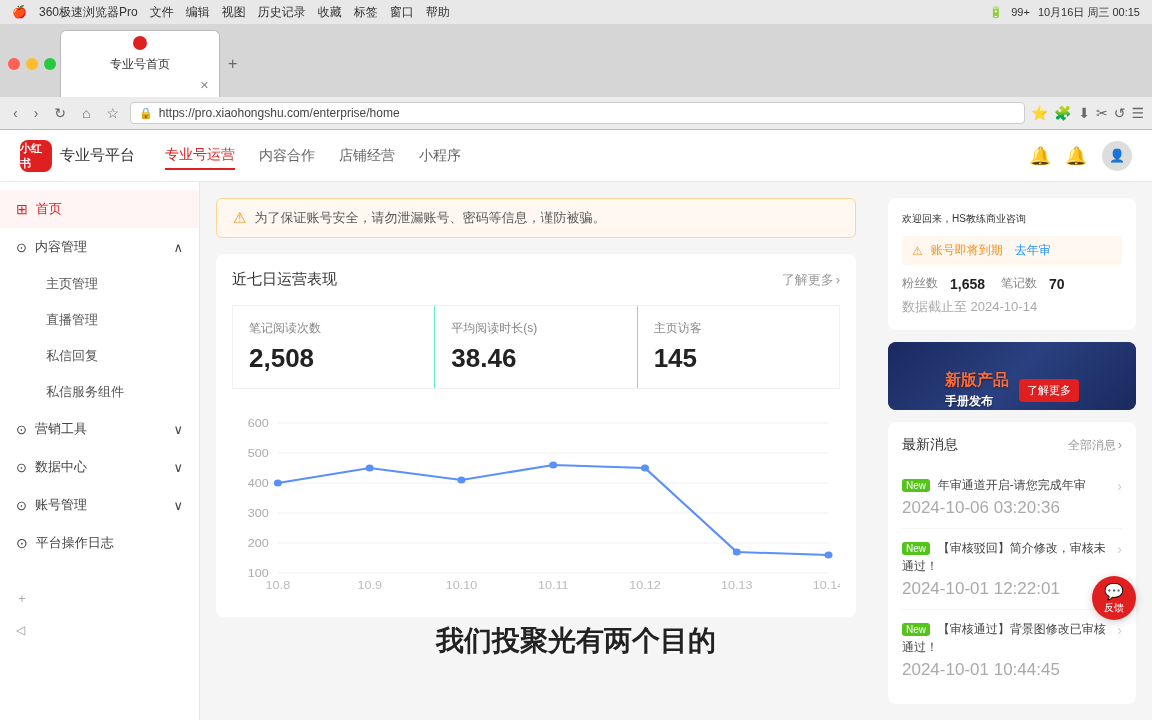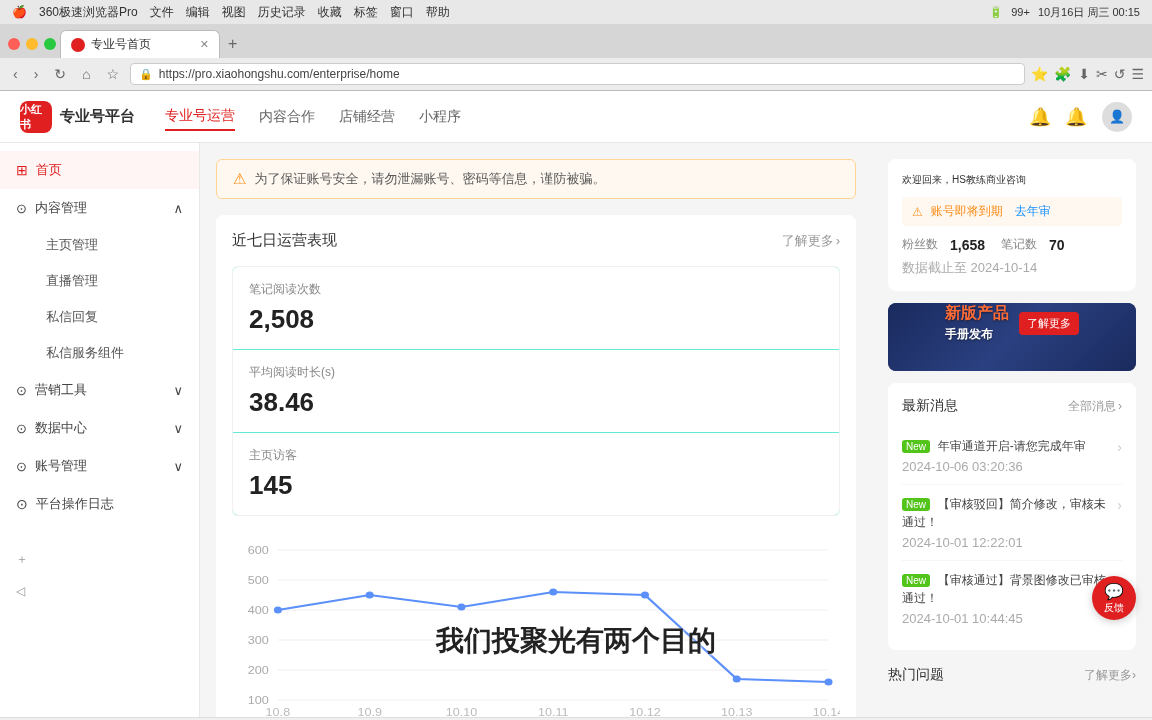--- a/index.html
+++ b/index.html
@@ -34,20 +34,21 @@
       background: #f0f0f0;
       border-radius: 6px 6px 0 0;
       padding: 5px 10px;
       font-size: 12px;
       display: flex;
       align-items: center;
       gap: 6px;
       min-width: 160px;
       border: 1px solid #bbb;
       border-bottom: none;
+      flex-direction: column;
     }
     .browser-tab.active { background: #fff; }
     .tab-favicon { width: 14px; height: 14px; background: #e02020; border-radius: 50%; display: inline-block; }
     .tab-close { margin-left: auto; color: #888; cursor: pointer; font-size: 11px; }
     .tab-new { background: none; border: none; font-size: 16px; color: #666; cursor: pointer; padding: 0 4px; }
 
     .browser-nav {
       background: #ececec;
       padding: 5px 8px;
       display: flex;
@@ -92,21 +93,21 @@
       border-radius: 8px;
       width: 32px;
       height: 32px;
       display: flex;
       align-items: center;
       justify-content: center;
       color: #fff;
       font-size: 11px;
       font-weight: bold;
     }
-    .logo-text { font-size: 15px; font-weight: 700; color: #333; text-align: center; }
+    .logo-text { font-size: 15px; font-weight: 400; color: #333; text-align: center; }
     .app-nav { display: flex; align-items: center; gap: 24px; flex: 1; }
     .app-nav-item { font-size: 14px; color: #666; cursor: pointer; padding: 4px 0; }
     .app-nav-item.active { color: #e02020; border-bottom: 2px solid #e02020; }
     .app-header-right { display: flex; align-items: center; gap: 14px; }
     .header-icon { font-size: 18px; color: #666; cursor: pointer; }
     .avatar { width: 30px; height: 30px; border-radius: 50%; background: #ddd; overflow: hidden; display: flex; align-items: center; justify-content: center; cursor: pointer; }
 
     
     .app-body {
       display: flex;
@@ -190,25 +191,25 @@
     .stats-header {
       display: flex;
       align-items: center;
       justify-content: space-between;
       margin-bottom: 16px;
     }
     .stats-title { font-size: 15px; font-weight: 500; color: #333; }
     .stats-link { font-size: 13px; color: #999; display: flex; align-items: center; gap: 2px; cursor: pointer; }
     .stats-cards {
       display: grid;
-      grid-template-columns: repeat(1, 1fr);
+      grid-template-columns: repeat(3, 1fr);
       gap: 1px;
       background: #5eead4;
       border: 1px solid #f0f0f0;
-      border-radius: 6px;
+      border-radius: 0;
       overflow: hidden;
       margin-bottom: 16px;
     }
     .stat-card {
       background: #fff;
       padding: 14px 16px;
     }
     .stat-label { font-size: 12px; color: #888; margin-bottom: 6px; }
     .stat-value { font-size: 26px; font-weight: 700; color: #222; }
 
@@ -300,21 +301,21 @@
       display: inline-block;
       background: #52c41a;
       color: #fff;
       font-size: 10px;
       border-radius: 3px;
       padding: 1px 4px;
       margin-right: 4px;
       vertical-align: middle;
     }
     .news-item-text { font-size: 12px; color: #444; line-height: 1.5; }
-    .news-item-date { font-size: 13px; color: #aaa; margin-top: 4px; }
+    .news-item-date { font-size: 17px; color: #aaa; margin-top: 4px; }
     .news-chevron { color: #ccc; font-size: 14px; margin-left: 6px; flex-shrink: 0; margin-top: 2px; }
 
     
     .subtitle-overlay {
       position: fixed;
       bottom: 60px;
       left: 0;
       right: 0;
       text-align: center;
       font-size: 28px;
@@ -582,21 +583,21 @@
         <div class="account-stat-item">
           <span class="account-stat-label">笔记数</span>
           <span class="account-stat-value">70</span>
         </div>
       </div>
       <div class="account-date">数据截止至 2024-10-14</div>
     </div>
 
     <div class="banner-card">
       <div class="banner-badge">NEW</div>
-      <div style="background: linear-gradient(135deg, #1a2a5e 0%, #2a4080 50%, #1a2a5e 100%); position:absolute; inset:0; border-radius:8px; display:flex; align-items:flex-start; justify-content:center;">
+      <div style="background: linear-gradient(135deg, #1a2a5e 0%, #2a4080 50%, #1a2a5e 100%); position:absolute; inset:0; border-radius:8px; display:flex; align-items:flex-end; justify-content:center;">
         <div style="display:flex; align-items:center; gap:10px;">
           <div style="color:#ffd700; font-size:16px; font-weight:bold; text-shadow: 0 1px 2px rgba(0,0,0,0.5);">
             <span style="color:#ff6b35;">新版产品</span>
             <br><span style="color:#fff; font-size:12px;">手册发布</span>
           </div>
           <div style="background:#e02020; color:#fff; padding:4px 8px; border-radius:4px; font-size:11px; cursor:pointer;">了解更多</div>
         </div>
       </div>
     </div>
 

